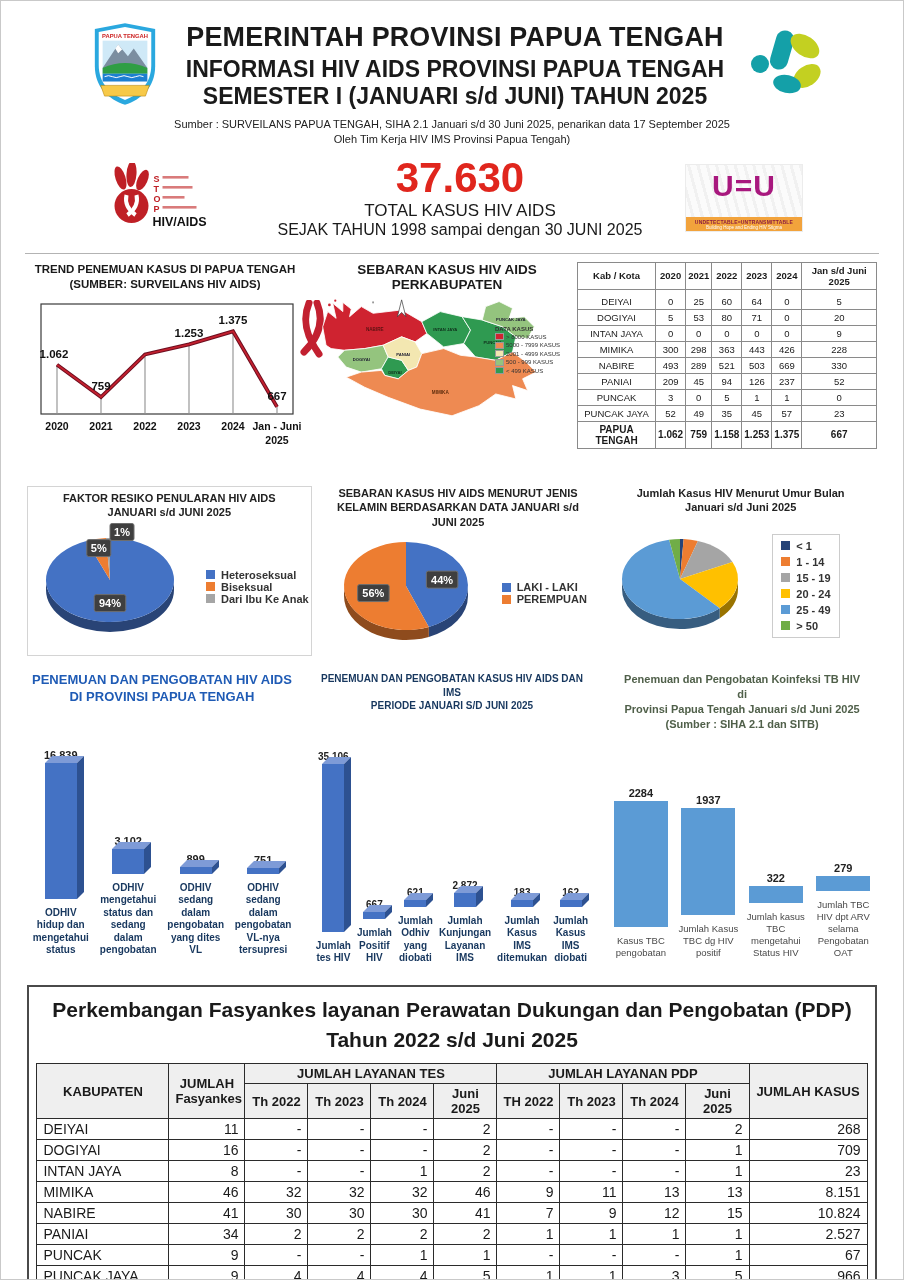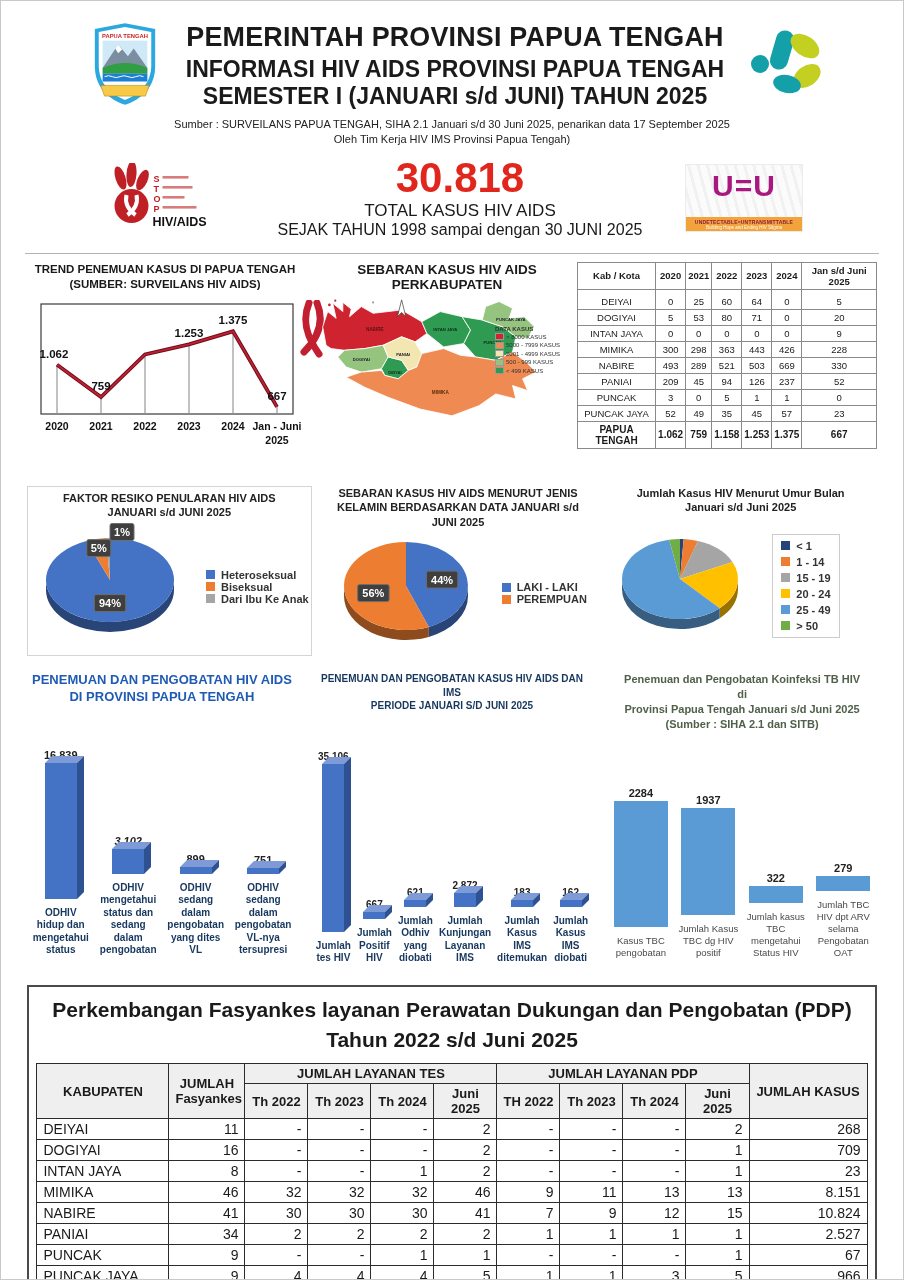--- a/index.html
+++ b/index.html
@@ -133,21 +133,21 @@
       <text x="55" y="29" font-size="9" font-weight="bold" fill="#bf2026">T</text>
       <text x="55" y="39" font-size="9" font-weight="bold" fill="#bf2026">O</text>
       <text x="55" y="49" font-size="9" font-weight="bold" fill="#bf2026">P</text>
       <rect x="64" y="13" width="26" height="2.6" fill="#d97b7b"></rect>
       <rect x="64" y="23" width="30" height="2.6" fill="#d97b7b"></rect>
       <rect x="64" y="33" width="22" height="2.6" fill="#d97b7b"></rect>
       <rect x="64" y="43" width="34" height="2.6" fill="#d97b7b"></rect>
       <text x="54" y="63" font-size="12.5" font-weight="bold" fill="#111">HIV/AIDS</text>
     </svg>
     <div class="total-mid">
-      <div class="total-value">30.818</div>
+      <div class="total-value">37.630</div>
       <div class="total-l1">TOTAL KASUS HIV AIDS</div>
       <div class="total-l2">SEJAK TAHUN 1998 sampai dengan 30 JUNI 2025</div>
     </div>
     <div class="uu">
       <div class="uu-text">U=U</div>
       <div class="uu-banner">
         <div class="uu-b1">UNDETECTABLE=UNTRANSMITTABLE</div>
         <div class="uu-b2">Building Hope and Ending HIV Stigma</div>
       </div>
     </div>
@@ -408,21 +408,21 @@
       <div id="bars-odhiv">
           <div class="bars">
             <div class="bcol">
               <div class="barea" style="height: 160px;">
                 <div class="bval">16.839</div>
                 <div class="bar b3d" style="height: 136px; width: 32px;"></div>
               </div>
               <div class="bcat">ODHIV hidup dan mengetahui status</div>
             </div>
             <div class="bcol">
-              <div class="barea" style="height: 160px; font-style: italic;">
+              <div class="barea" style="height: 160px;">
                 <div class="bval">3.102</div>
                 <div class="bar b3d" style="height: 25.1px; width: 32px;"></div>
               </div>
               <div class="bcat">ODHIV mengetahui status dan sedang dalam pengobatan</div>
             </div>
             <div class="bcol">
               <div class="barea" style="height: 160px;">
                 <div class="bval">899</div>
                 <div class="bar b3d" style="height: 7.3px; width: 32px;"></div>
               </div>

